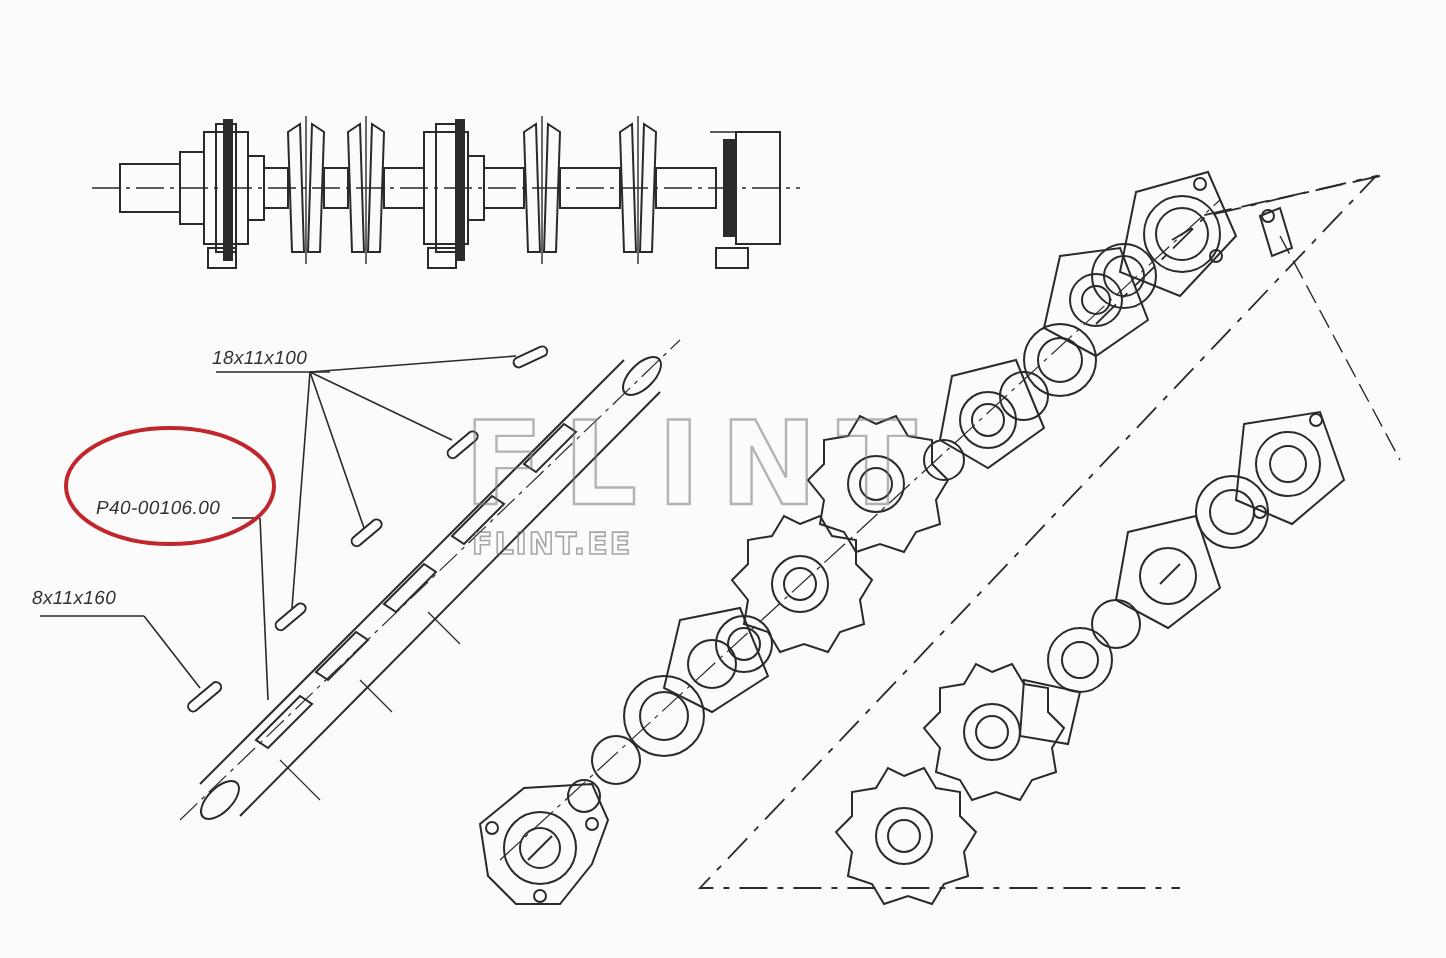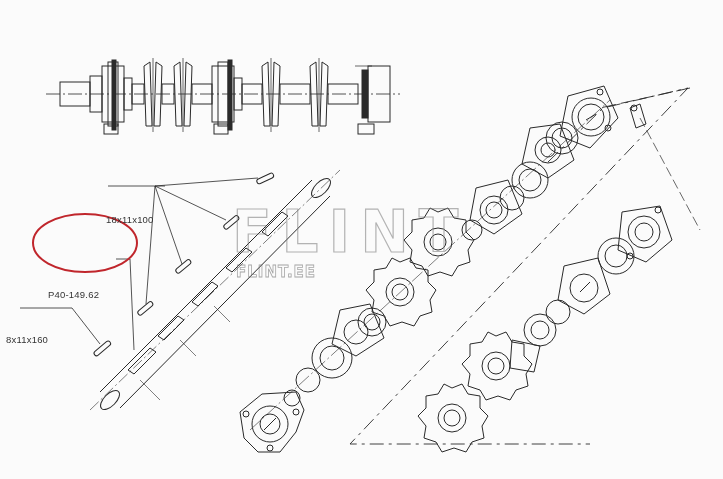--- a/index.html
+++ b/index.html
@@ -1,19 +1,19 @@
 <!DOCTYPE html>
 <html><head>
 <meta charset="utf-8">
 <style>
   html, body { margin: 0; padding: 0; background: #ffffff; }
   body { width: 723px; height: 479px; overflow: hidden; position: relative; font-family: "Liberation Sans", sans-serif; }
   #canvas { position: absolute; left: 0; top: 0; width: 723px; height: 479px; background: #fbfbfb; }
   svg { position: absolute; left: 0; top: 0; }
-  .lbl { position: absolute; font-family: "Liberation Sans", sans-serif; color: #333; font-size: 9.5px; letter-spacing: 0.2px; white-space: nowrap; margin-top: 40px; }
+  .lbl { position: absolute; font-family: "Liberation Sans", sans-serif; font-style: italic; color: #333; font-size: 9.5px; letter-spacing: 0.2px; white-space: nowrap; }
   .wm-big { position: absolute; left: 232px; top: 198px; font-family: "DejaVu Sans", sans-serif; font-weight: bold; font-size: 58px; letter-spacing: 10px; color: transparent; -webkit-text-stroke: 1.2px rgba(120,120,120,0.55); white-space: nowrap; }
   .wm-small { position: absolute; left: 236px; top: 263px; font-family: "DejaVu Sans", sans-serif; font-weight: bold; font-size: 15px; letter-spacing: 1px; color: transparent; -webkit-text-stroke: 0.8px rgba(110,110,110,0.6); white-space: nowrap; }
 </style>
 </head>
 <body>
 
 <div id="canvas">
 
 <svg width="723" height="479" viewBox="0 0 723 479" fill="none" stroke="#2a2a2a" stroke-width="1">
 
@@ -193,20 +193,20 @@
     </g>
 
     <g>
       <path d="M452 388 L462 384 L468 394 L480 396 L480 408 L488 416 L482 426 L484 438 L472 442 L466 452 L454 448 L442 452 L436 442 L424 438 L426 426 L418 416 L426 408 L426 396 L438 394 L444 384 Z"></path>
       <circle cx="452" cy="418" r="14"></circle>
           <circle cx="452" cy="418" r="8"></circle>
     </g>
   </g>
 </svg>
 
-<span class="lbl" style="left:48px; top:249px;">P40-149.62</span>
+<span class="lbl" style="left:48px; top:249px;">P40-00106.00</span>
 <span class="lbl" style="left:106px; top:174px;">18x11x100</span>
-<span class="lbl" style="left:6px; top:294px;">8x11x160</span>
+<span class="lbl" style="left:16px; top:294px;">8x11x160</span>
 
 <div class="wm-big">FLINT</div>
 <div class="wm-small">FLINT.EE</div>
 
 </div>
 
 </body></html>

